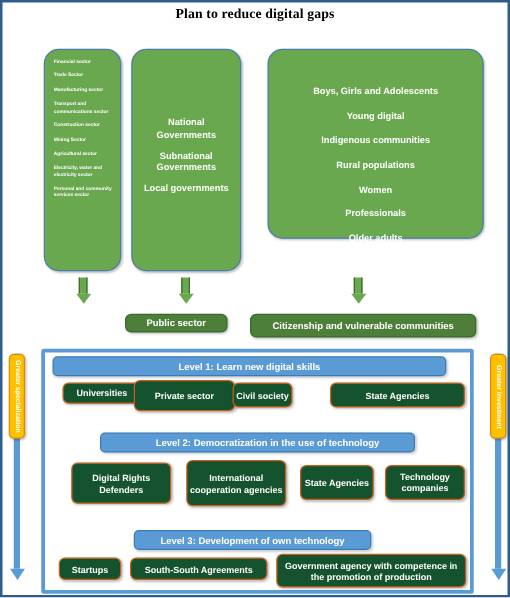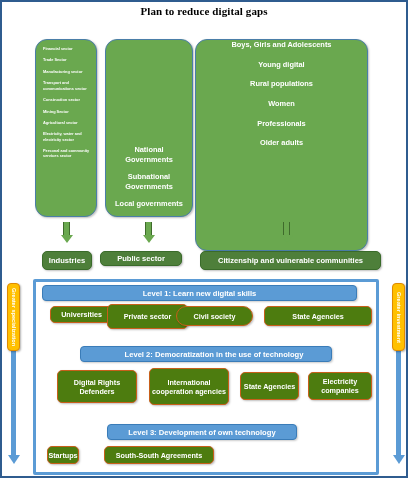--- a/index.html
+++ b/index.html
@@ -31,21 +31,21 @@
   
   .greencol {
     position: absolute;
     background: #6aa84f;
     border: 1px solid #4a7ea8;
     border-radius: 12px;
     color: #ffffff;
     text-align: center;
     display: flex;
     flex-direction: column;
-    justify-content: flex-end;
+    justify-content: center;
     align-items: center;
     box-shadow: 1px 1px 2px rgba(0,0,0,0.25);
   }
   #col-sectors {
     left: 33px; top: 37px; width: 62px; height: 178px;
     justify-content: flex-start;
     padding-top: 6px;
   }
   #col-sectors .item {
     font-size: 3.9px;
@@ -60,23 +60,23 @@
     left: 103px; top: 37px; width: 88px; height: 178px;
   }
   #col-gov .item {
     font-size: 7.4px;
     font-weight: bold;
     line-height: 1.35;
     margin-bottom: 7px;
     width: 72px;
   }
   #col-people {
-    left: 193px; top: 37px; width: 173px; height: 212px;
+    left: 212px; top: 37px; width: 173px; height: 152px;
     justify-content: flex-start;
-    padding-top: 0;
+    padding-top: 28px;
   }
   #col-people .item {
     font-size: 7.4px;
     font-weight: bold;
     line-height: 1.3;
     margin-bottom: 10px;
   }
 
   
   .garrow {
@@ -181,48 +181,48 @@
     text-align: center;
     box-shadow: 1px 1px 2px rgba(0,0,0,0.2);
   }
   #lb1 { left: 40px;  top: 283px; width: 315px; height: 16px; }
   #lb2 { left: 78px;  top: 344px; width: 252px; height: 16px; padding-left: 16px; }
   #lb3 { left: 105px; top: 422px; width: 190px; height: 16px; }
 
   
   .chip {
     position: absolute;
-    background: #4d7c0f;
+    background: #14532d;
     border: 1px solid #c85f1a;
     border-radius: 5px;
     color: #ffffff;
     font-weight: bold;
     display: flex;
     align-items: center;
     justify-content: center;
     text-align: center;
     line-height: 1.25;
     box-shadow: 1px 1px 2px rgba(0,0,0,0.25);
     padding: 1px;
   }
 
   
   #c1a { left: 48px;  top: 304px; width: 63px;  height: 17px; font-size: 7.2px; }
   #c1b { left: 105px; top: 302px; width: 81px;  height: 25px; font-size: 7.2px; }
-  #c1c { left: 174px; top: 304px; width: 77px;  height: 20px; font-size: 7.2px; border-radius: 10px; }
+  #c1c { left: 184px; top: 304px; width: 48px;  height: 20px; font-size: 7.2px; }
   #c1d { left: 262px; top: 304px; width: 108px; height: 20px; font-size: 7.2px; }
 
   
   #c2a { left: 55px;  top: 368px; width: 80px;  height: 33px; font-size: 7.2px; }
   #c2b { left: 147px; top: 366px; width: 80px;  height: 37px; font-size: 7.2px; }
   #c2c { left: 238px; top: 370px; width: 59px;  height: 28px; font-size: 7.2px; }
   #c2d { left: 306px; top: 370px; width: 64px;  height: 28px; font-size: 7.2px; }
 
   
-  #c3a { left: 45px;  top: 444px; width: 32px;  height: 18px; font-size: 7.2px; }
+  #c3a { left: 45px;  top: 444px; width: 50px;  height: 18px; font-size: 7.2px; }
   #c3b { left: 102px; top: 444px; width: 110px; height: 18px; font-size: 7.2px; }
   #c3c { left: 219px; top: 441px; width: 152px; height: 27px; font-size: 7.2px; }
 </style>
 </head>
 <body>
 
 <div id="page">
 
   <div class="title">Plan to reduce digital gaps</div>
 
@@ -240,40 +240,40 @@
 
   <div class="greencol" id="col-gov">
     <div class="item">National Governments</div>
     <div class="item">Subnational Governments</div>
     <div class="item">Local governments</div>
   </div>
 
   <div class="greencol" id="col-people">
     <div class="item">Boys, Girls and Adolescents</div>
     <div class="item">Young digital</div>
+    <div class="item">Indigenous communities</div>
     <div class="item">Rural populations</div>
     <div class="item">Women</div>
     <div class="item">Professionals</div>
     <div class="item">Older adults</div>
   </div>
 
   <div class="garrow" id="ga1">
     <div class="shaft"></div>
       <div class="head"></div>
   </div>
   <div class="garrow" id="ga2">
     <div class="shaft"></div>
       <div class="head"></div>
   </div>
   <div class="garrow" id="ga3">
     <div class="shaft"></div>
       <div class="head"></div>
   </div>
 
-  <div class="greenbox" id="gb-industries">Industries</div>
   <div class="greenbox" id="gb-public">Public sector</div>
   <div class="greenbox" id="gb-citizen">Citizenship and vulnerable communities</div>
 
   <div class="sidearrow" id="sa-left">
     <div class="shaft"></div>
       <div class="head"></div>
   </div>
   <div class="sidearrow" id="sa-right">
     <div class="shaft"></div>
       <div class="head"></div>
@@ -286,24 +286,25 @@
   <div class="levelbar" id="lb3">Level 3: Development of own technology</div>
 
   <div class="chip" id="c1a">Universities</div>
   <div class="chip" id="c1b">Private sector</div>
   <div class="chip" id="c1c">Civil society</div>
   <div class="chip" id="c1d">State Agencies</div>
 
   <div class="chip" id="c2a">Digital Rights Defenders</div>
   <div class="chip" id="c2b">International cooperation agencies</div>
   <div class="chip" id="c2c">State Agencies</div>
-  <div class="chip" id="c2d">Electricity companies</div>
+  <div class="chip" id="c2d">Technology companies</div>
 
   <div class="chip" id="c3a">Startups</div>
   <div class="chip" id="c3b">South-South Agreements</div>
+  <div class="chip" id="c3c">Government agency with competence in the promotion of production</div>
 
   <div class="vtab" id="vtab-left">
     <span>Greater specialization</span>
   </div>
   <div class="vtab" id="vtab-right">
     <span>Greater investment</span>
   </div>
 
 </div>
 

